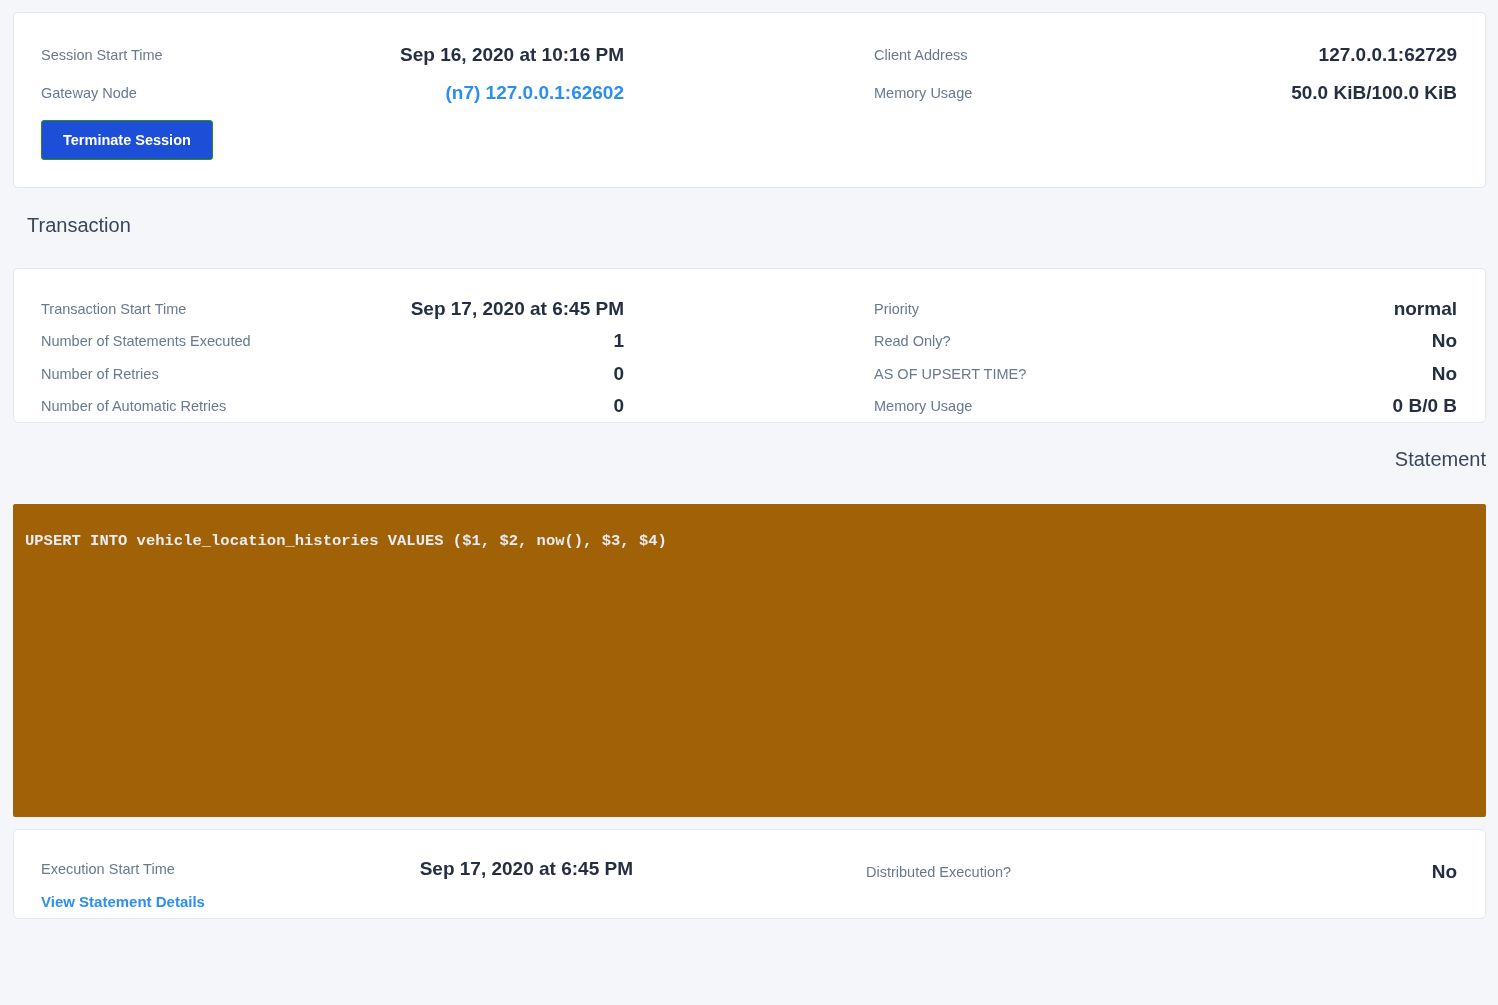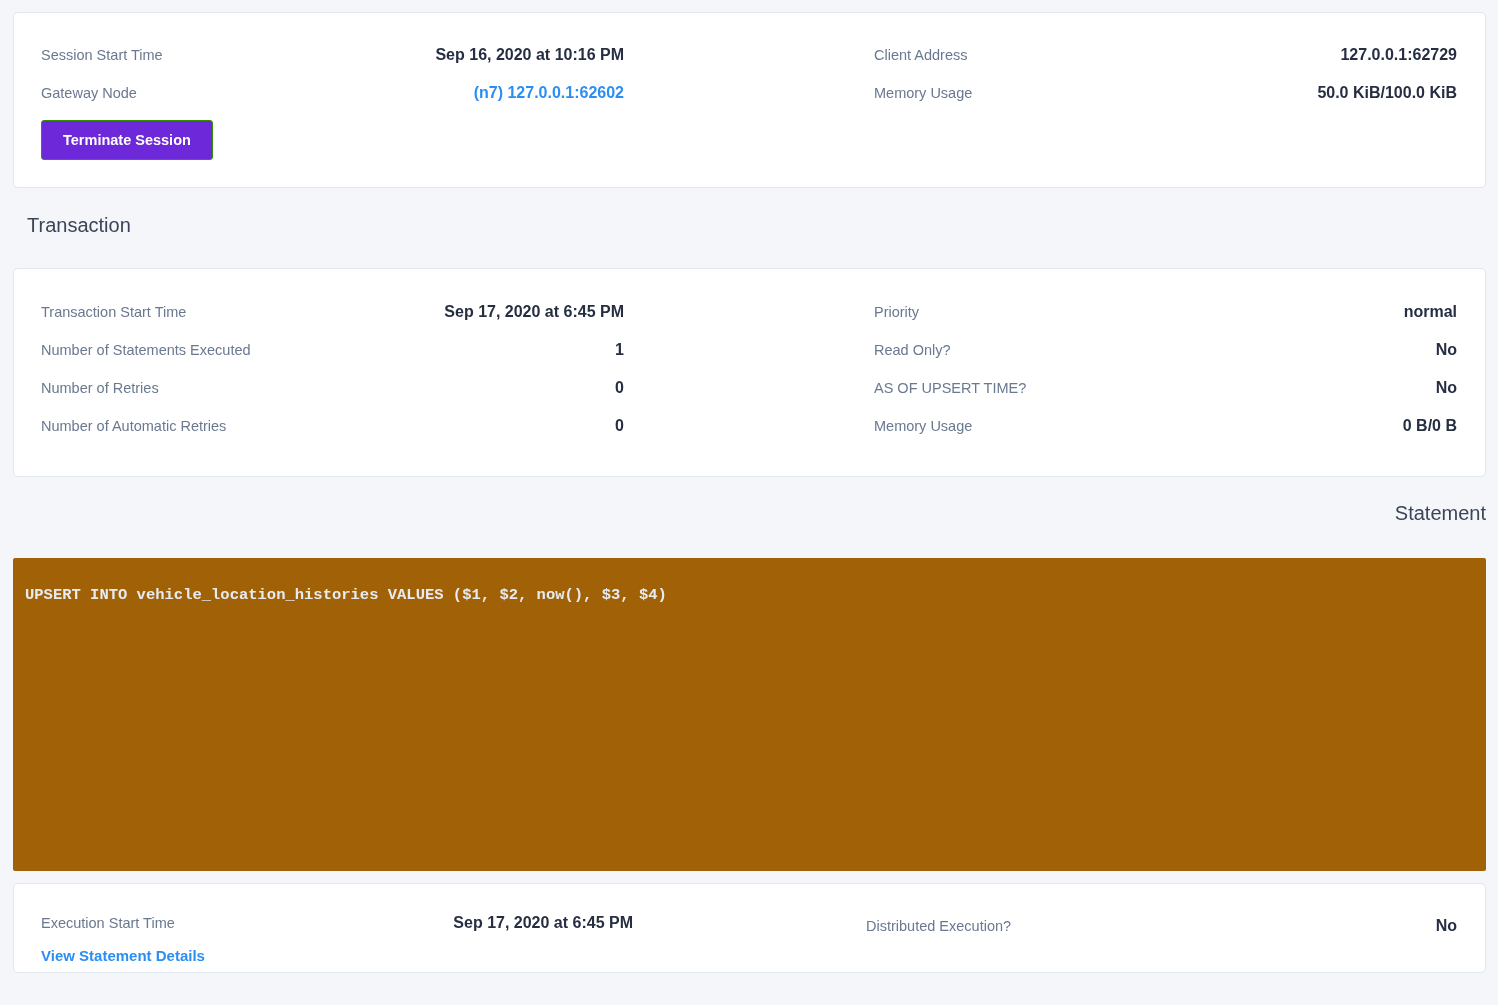--- a/index.html
+++ b/index.html
@@ -29,48 +29,48 @@
     display: flex;
     align-items: center;
     justify-content: space-between;
   }
   .label {
     font-size: 14.5px;
     color: #6a7890;
     font-weight: 400;
   }
   .value {
-    font-size: 16px;
+    font-size: 19px;
     color: #262f42;
     font-weight: 700;
     text-align: left;
   }
   .value.link {
     color: #2b8ef2;
     text-decoration: none;
     cursor: pointer;
   }
 
   .btn-green {
     margin-top: 8px;
     height: 40px;
     align-self: flex-start;
     padding: 0 21px;
-    background: #6d28d9;
+    background: #1d4ed8;
     border: 1px solid #2f9205;
     border-radius: 3px;
     color: #ffffff;
     font-family: "Liberation Sans", sans-serif;
     font-size: 14.5px;
     font-weight: 700;
     cursor: pointer;
   }
 
   .card-session { height: 176px; }
-  .card-transaction { height: 209px; padding-top: 24px; }
+  .card-transaction { height: 155px; padding-top: 24px; }
   .card-bottom { height: 90px; }
 
   .section-title {
     font-size: 20px;
     line-height: 27px;
     font-weight: 400;
     color: #3b4557;
     margin: 24px 0 29px 14px;
   }
   .section-title-2 { margin-top: 23px; margin-bottom: 31px; text-align: right; }

